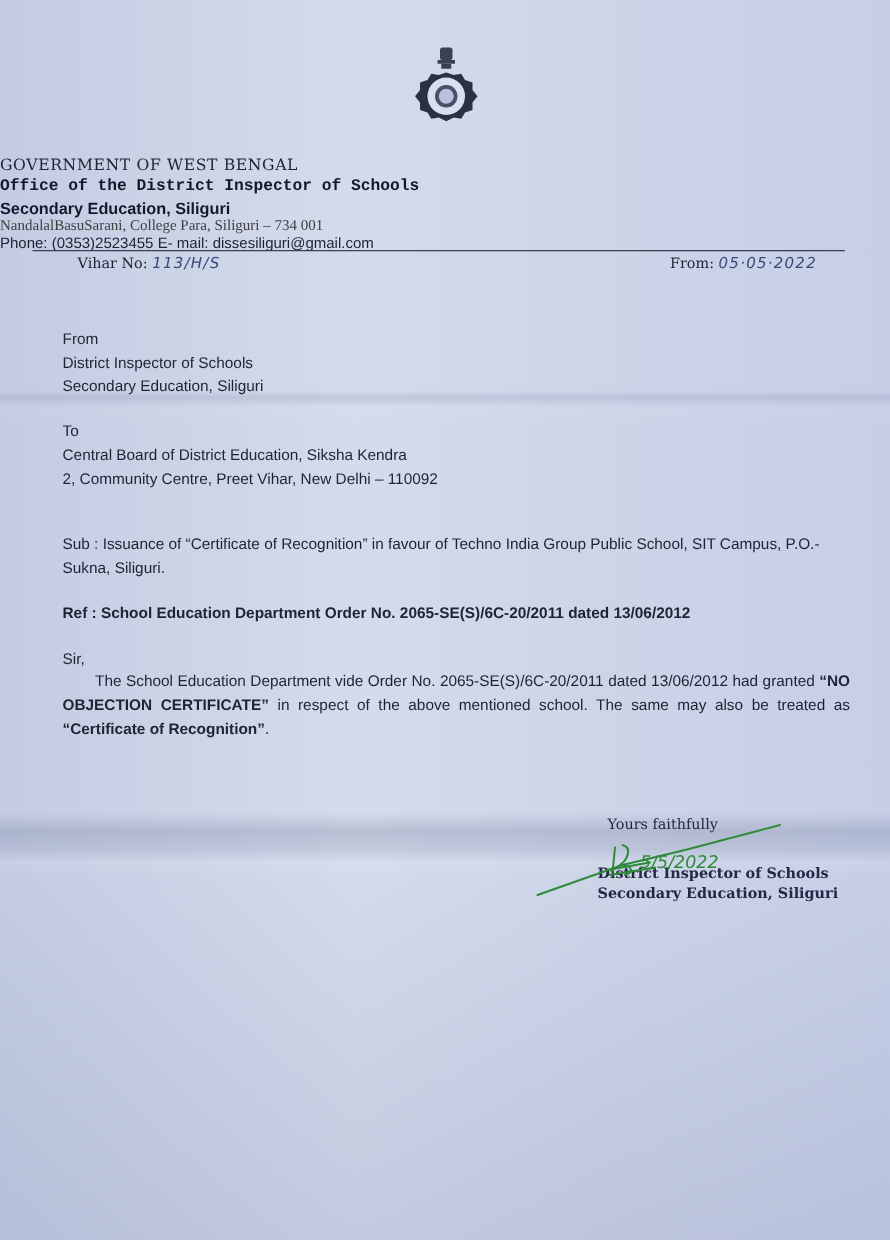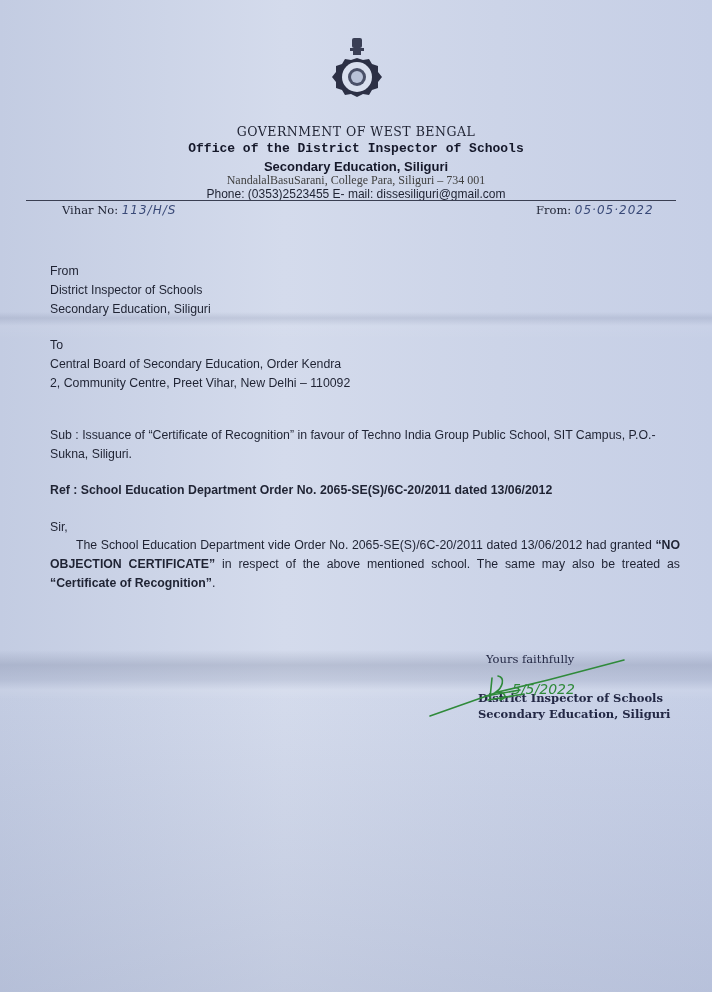--- a/index.html
+++ b/index.html
@@ -15,21 +15,21 @@
       background:
         linear-gradient(180deg, rgba(255,255,255,0) 0px, rgba(255,255,255,0) 312px, rgba(110,120,150,0.18) 318px, rgba(255,255,255,0.05) 326px, rgba(255,255,255,0) 340px),
         linear-gradient(180deg, rgba(255,255,255,0) 0px, rgba(255,255,255,0) 650px, rgba(100,110,140,0.25) 665px, rgba(120,130,160,0.18) 680px, rgba(255,255,255,0.08) 690px, rgba(255,255,255,0) 700px),
         linear-gradient(90deg, #c3cce2 0%, #d4dbec 40%, #ccd4e8 70%, #c6cfe6 100%);
     }
     .paper::after {
       content: ""; position: absolute; left: 0; right: 0; bottom: 0; height: 300px;
       background: linear-gradient(180deg, rgba(140,152,185,0) 0%, rgba(140,152,185,0.25) 100%);
     }
     .emblem { position: absolute; left: 322px; top: 36px; width: 70px; height: 80px; }
-    .header { position: absolute; left: 0; width: 712px; text-align: center; }
+    .header { position: absolute; left: 0; width: 712px; }
     .h-gov { top: 124px; font-family: "DejaVu Serif", serif; font-size: 12.5px; letter-spacing: 0.5px; color: #1e2232; }
     .h-office { top: 141px; font-family: Liberation Mono, monospace; font-weight: bold; font-size: 13px; color: #15182a; }
     .h-sec { top: 159px; font-family: "Liberation Sans", sans-serif; font-weight: bold; font-size: 13px; color: #15182a; }
     .h-addr { top: 173px; font-family: Liberation Serif, serif; font-size: 12px; color: #404040; }
     .h-phone { top: 187px; font-family: "Liberation Sans", sans-serif; font-size: 12px; color: #1e2232; }
     .rule { position: absolute; left: 26px; top: 200px; width: 650px; height: 1px; background: #3a3f52; }
     .memo { position: absolute; left: 62px; top: 203px; font-family: "DejaVu Serif", serif; font-size: 11.5px; color: #1e2232; }
     .date { position: absolute; left: 536px; top: 203px; font-family: "DejaVu Serif", serif; font-size: 11.5px; color: #1e2232; }
     .hand { font-family: "DejaVu Sans", sans-serif; font-size: 12px; color: #3a4a78; letter-spacing: 1px; font-style: italic; }
     .body-text { position: absolute; font-family: "Liberation Sans", sans-serif; font-size: 12.3px; color: #1f2333; line-height: 19px; }
@@ -79,21 +79,21 @@
 </div>
 
 <div class="body-text blk-from">
   <div>From</div>
   <div>District Inspector of Schools</div>
   <div>Secondary Education, Siliguri</div>
 </div>
 
 <div class="body-text blk-to">
   <div>To</div>
-  <div>Central Board of Secondary Education, Order Kendra</div>
+  <div>Central Board of District Education, Siksha Kendra</div>
   <div>2, Community Centre, Preet Vihar, New Delhi – 110092</div>
 </div>
 
 <div class="body-text sub">Sub : Issuance of “Certificate of Recognition” in favour of Techno India Group Public School, SIT Campus, P.O.-Sukna, Siliguri.</div>
 <div class="body-text ref">Ref : School Education Department Order No. 2065-SE(S)/6C-20/2011  dated 13/06/2012</div>
 <div class="body-text sir">Sir,</div>
 
 <div class="body-text para"><span class="indent"></span><span>The School Education Department vide Order No. 2065-SE(S)/6C-20/2011  dated 13/06/2012 had granted </span><span class="bold">“NO OBJECTION CERTIFICATE”</span><span> in respect of the above mentioned school. The same may also be treated as </span><span class="bold">“Certificate of Recognition”</span><span>.</span></div>
 
 <div class="closing">

